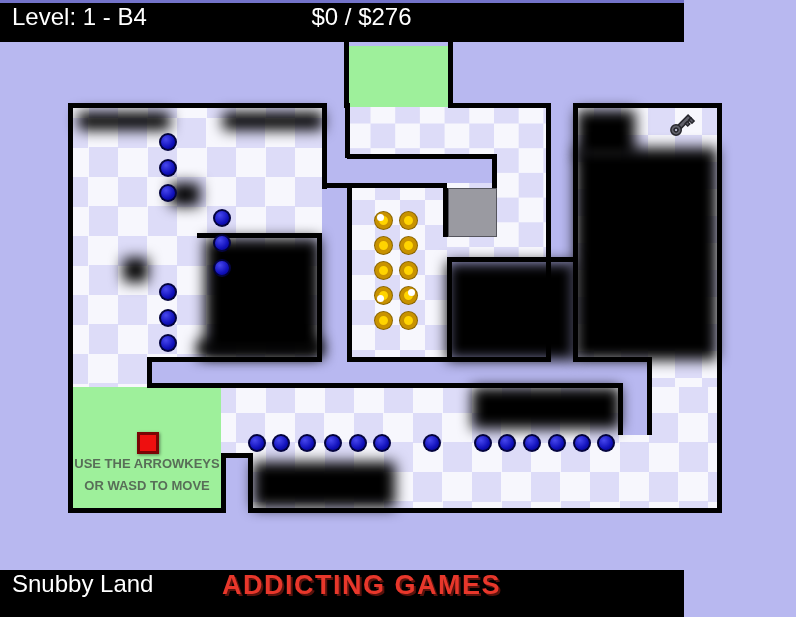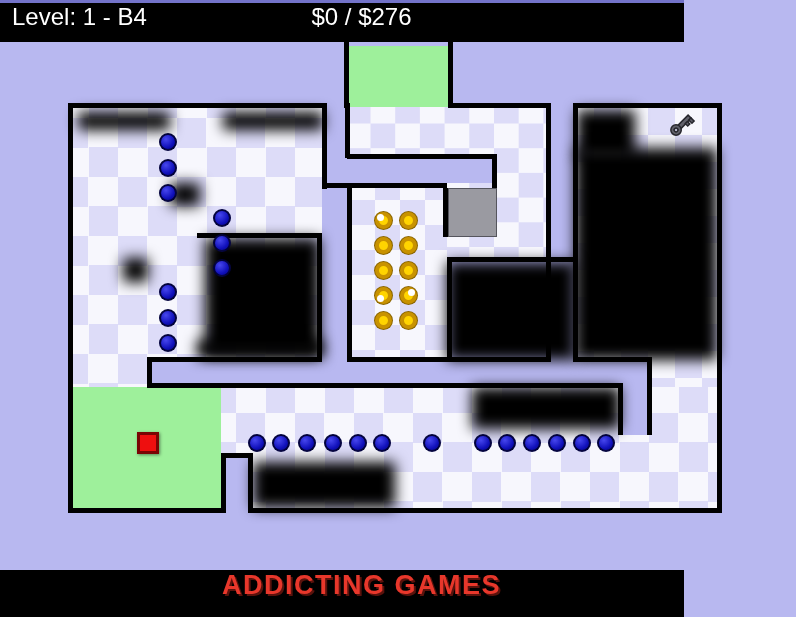--- a/index.html
+++ b/index.html
@@ -145,24 +145,29 @@
         <svg width="30" height="30" viewBox="0 0 30 30">
           <g transform="rotate(-45 15 15)" stroke="#26262c" stroke-width="1.5">
             <rect x="12" y="13" width="15" height="4.5" fill="#61616b"></rect>
             <rect x="19" y="17" width="3" height="3.5" fill="#61616b"></rect>
             <rect x="24" y="17" width="3" height="4.5" fill="#61616b"></rect>
             <circle cx="8" cy="15" r="5.2" fill="#61616b"></circle>
             <circle cx="8" cy="15" r="1.9" fill="#c9c9e2"></circle>
           </g>
         </svg>
       </div>
+      <div id="hint" class="abs" style="left: 73px; top: 411px; width: 148px;">
+        <div>USE THE ARROWKEYS</div>
+        <div>OR WASD TO MOVE</div>
+      </div>
     </div>
 
   <div class="bar" id="topbar">
     <span>Level: 1 - B4</span>
     <span class="center">$0 / $276</span>
   </div>
 
   <div class="bar" id="botbar">
     <span class="center"><span id="brand">ADDICTING GAMES</span></span>
+    <span>Snubby Land</span>
   </div>
 
 </div>
 
 </body></html>

